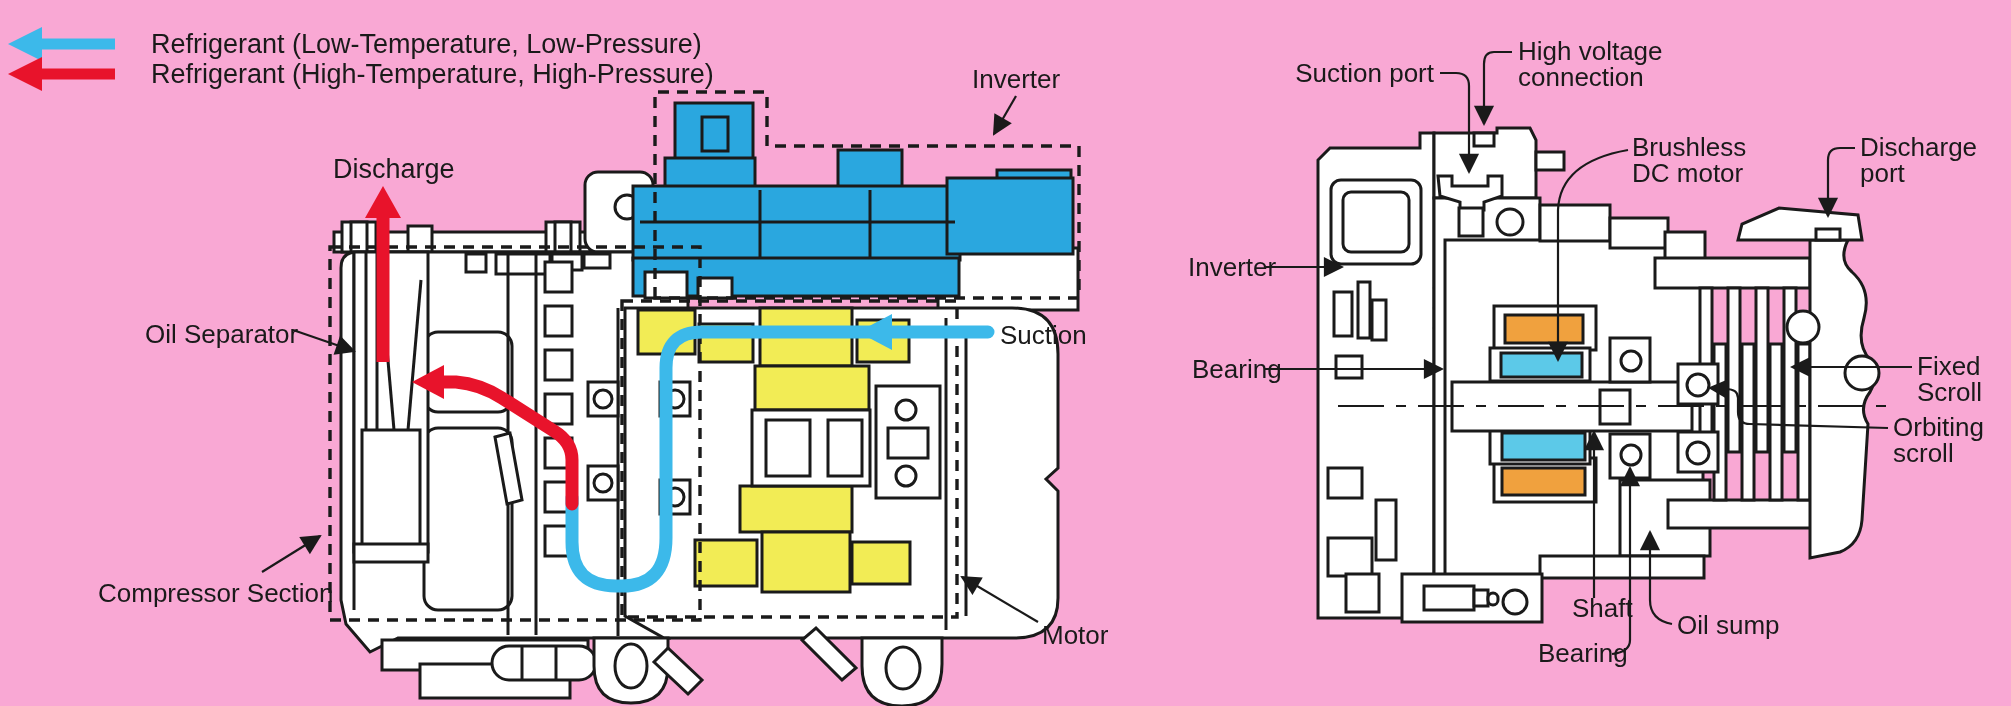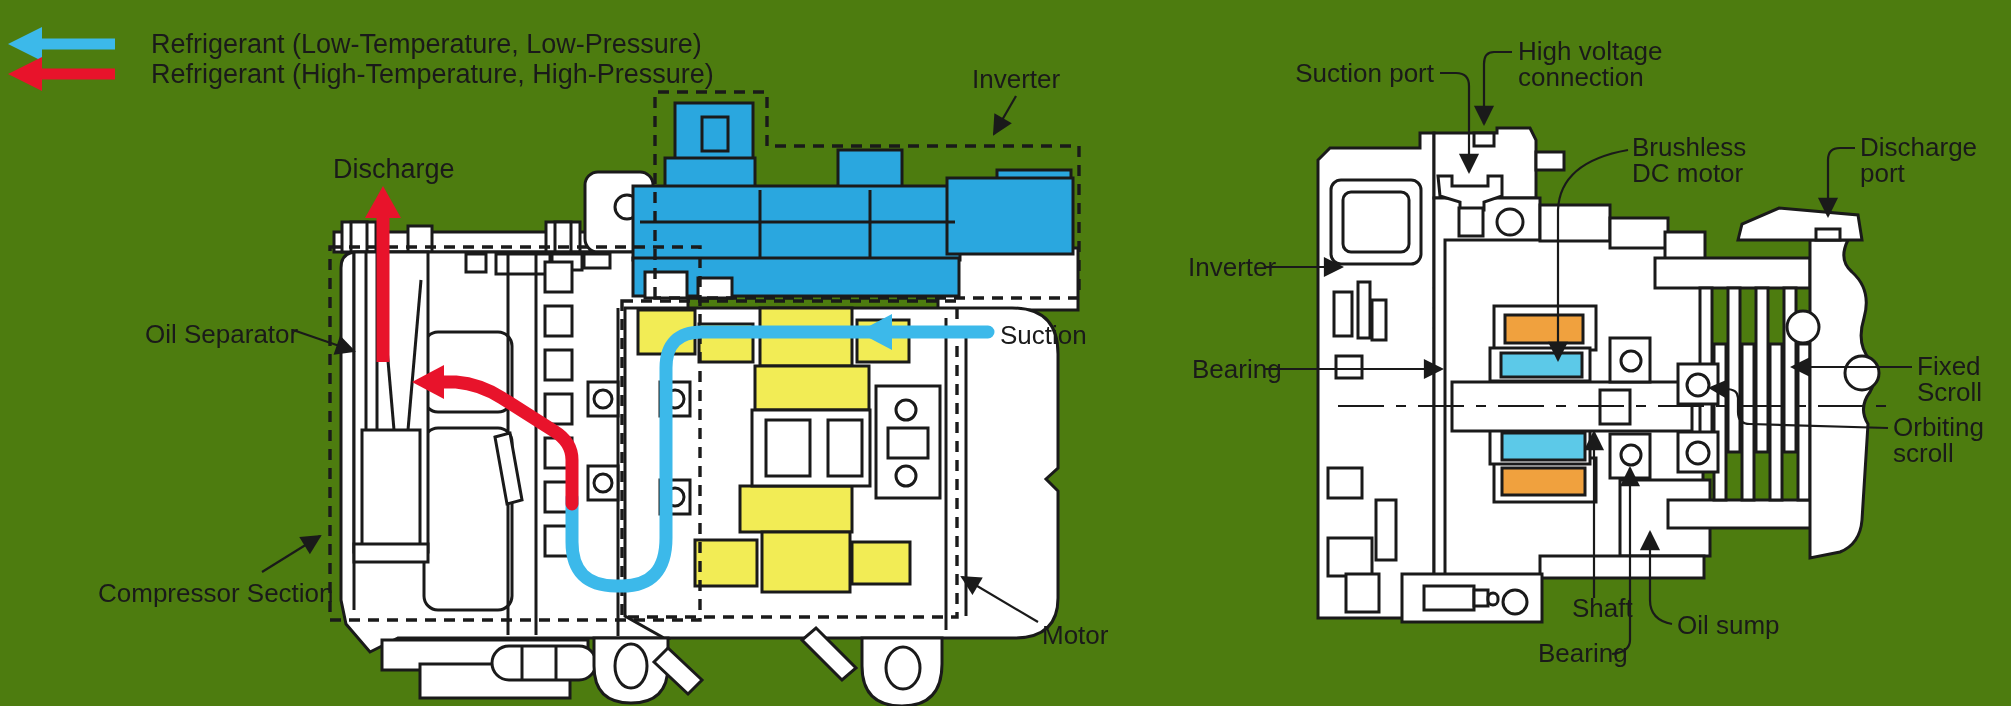--- a/index.html
+++ b/index.html
@@ -1,16 +1,16 @@
 <!DOCTYPE html>
 <html><head>
 <meta charset="utf-8">
 <style>
   html,body { margin:0; padding:0; background:#ffffff; }
-  .stage { position:relative; width:2011px; height:706px; background:#4d7c0f; overflow:hidden; }
+  .stage { position:relative; width:2011px; height:706px; background:#f9a8d4; overflow:hidden; }
   svg { display:block; }
   .lbl  { font:26px "Liberation Sans", sans-serif; fill:#1a1a1a; }
   .lbl-lg { font:27px "Liberation Sans", sans-serif; fill:#1a1a1a; }
   .ln   { fill:#ffffff; stroke:#1a1a1a; stroke-width:3; }
   .ln2  { fill:none; stroke:#1a1a1a; stroke-width:3; }
   .thin { fill:none; stroke:#1a1a1a; stroke-width:2.2; }
   .dash { fill:none; stroke:#1a1a1a; stroke-width:3.4; stroke-dasharray:11 8; }
 </style>
 </head>
 <body>

